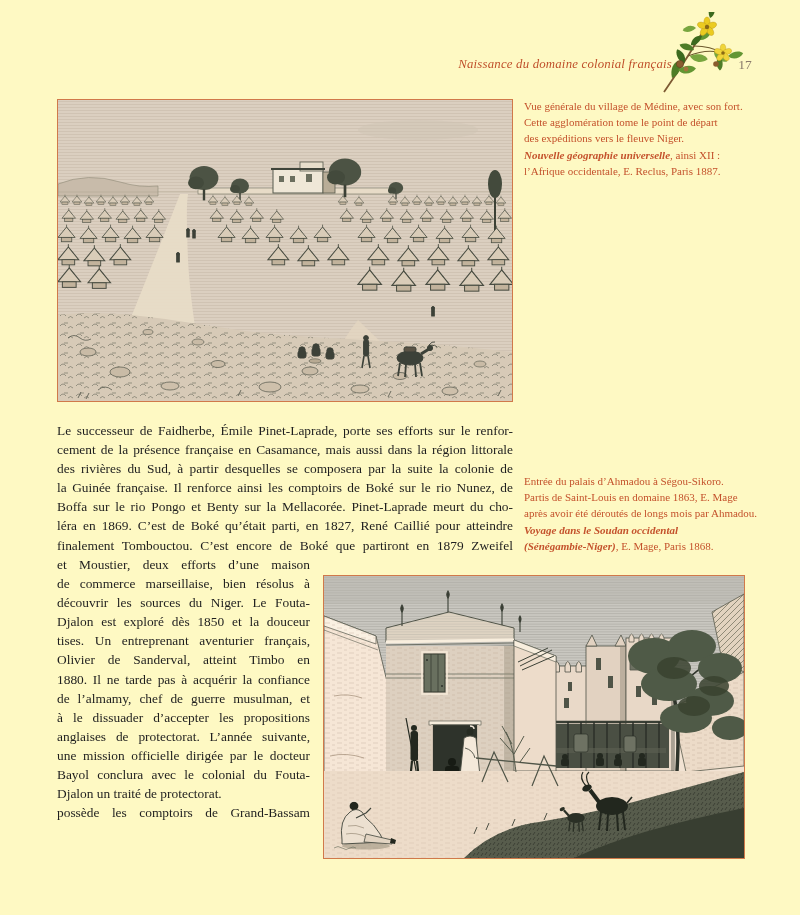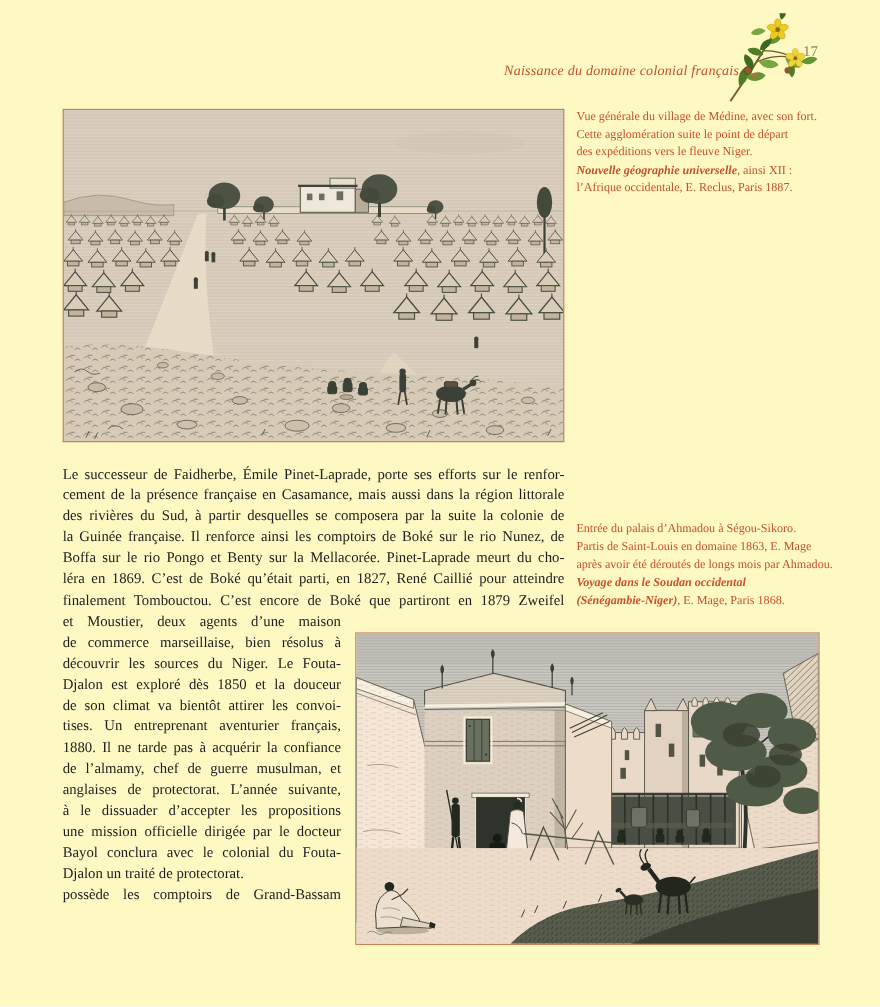--- a/index.html
+++ b/index.html
@@ -6,21 +6,21 @@
   .page{
     position:relative; width:800px; height:915px; overflow:hidden;
     background:#fef9c3; font-family:Liberation Serif, serif; color:#1f1f1f;
   }
   
   .running-title{
     position:absolute; top:57px; right:128px; white-space:nowrap;
     font-style:italic; font-size:12.8px; letter-spacing:.2px; color:#bf4f2a;
   }
   .page-number{
-    position:absolute; top:39px; left:730px; width:30px; text-align:left;
+    position:absolute; top:57px; left:730px; width:30px; text-align:center;
     font-size:13.5px; color:#8b7c6b;
   }
   .flower{ position:absolute; left:650px; top:12px; }
   
   .figure{ position:absolute; border:1px solid #d0794a; background:#ded2c3; }
   .figure-medine{ left:57px; top:99px;  width:454px; height:301px; }
   .figure-segou { left:323px; top:575px; width:420px; height:282px; }
   .figure svg{ display:block; }
   
   .caption{
@@ -292,47 +292,47 @@
           <path d="M371 245 q3 -4 6 -3 M373 246 q4 -2 6 1" stroke-width="0.9" fill="none"></path>
           <rect x="346" y="247" width="12" height="5" rx="2" fill="#5a5345"></rect>
         </g>
       </g>
       <path d="M20 298 l3 -6 M28 299 l3 -6 M180 296 l3 -6 M330 297 l3 -6 M440 296 l3 -6" stroke="#4e5146" stroke-width="0.8"></path>
     </svg>
   </div>
 
   <div class="caption caption-1">
     <div>Vue générale du village de Médine, avec son fort.</div>
-    <div>Cette agglomération suite le point de départ</div>
+    <div>Cette agglomération tome le point de départ</div>
     <div>des expéditions vers le fleuve Niger.</div>
     <div><span class="src">Nouvelle géographie universelle</span><span>, ainsi XII :</span></div>
     <div>l’Afrique occidentale, E. Reclus, Paris 1887.</div>
   </div>
 
   <div class="bodyblock body-wide">
     <div class="jline">Le successeur de Faidherbe, Émile Pinet-Laprade, porte ses efforts sur le renfor-</div>
     <div class="jline">cement de la présence française en Casamance, mais aussi dans la région littorale</div>
     <div class="jline">des rivières du Sud, à partir desquelles se composera par la suite la colonie de</div>
     <div class="jline">la Guinée française. Il renforce ainsi les comptoirs de Boké sur le rio Nunez, de</div>
     <div class="jline">Boffa sur le rio Pongo et Benty sur la Mellacorée. Pinet-Laprade meurt du cho-</div>
     <div class="jline">léra en 1869. C’est de Boké qu’était parti, en 1827, René Caillié pour atteindre</div>
     <div class="jline">finalement Tombouctou. C’est encore de Boké que partiront en 1879 Zweifel</div>
   </div>
 
   <div class="bodyblock body-narrow">
-    <div class="jline">et Moustier, deux agents d’une maison</div>
+    <div class="jline">et Moustier, deux efforts d’une maison</div>
     <div class="jline">de commerce marseillaise, bien résolus à</div>
     <div class="jline">découvrir les sources du Niger. Le Fouta-</div>
     <div class="jline">Djalon est exploré dès 1850 et la douceur</div>
-    <div class="jline">de son climat va bientôt attirer les convoi-</div>
     <div class="jline">tises. Un entreprenant aventurier français,</div>
+    <div class="jline">Olivier de Sanderval, atteint Timbo en</div>
     <div class="jline">1880. Il ne tarde pas à acquérir la confiance</div>
     <div class="jline">de l’almamy, chef de guerre musulman, et</div>
+    <div class="jline">à le dissuader d’accepter les propositions</div>
     <div class="jline">anglaises de protectorat. L’année suivante,</div>
-    <div class="jline">à le dissuader d’accepter les propositions</div>
     <div class="jline">une mission officielle dirigée par le docteur</div>
     <div class="jline">Bayol conclura avec le colonial du Fouta-</div>
     <div class="jline endpara">Djalon un traité de protectorat.</div>
     <div class="jline">possède les comptoirs de Grand-Bassam</div>
   </div>
 
   <div class="caption caption-2">
     <div>Entrée du palais d’Ahmadou à Ségou-Sikoro.</div>
     <div>Partis de Saint-Louis en domaine 1863, E. Mage</div>
     <div>après avoir été déroutés de longs mois par Ahmadou.</div>

